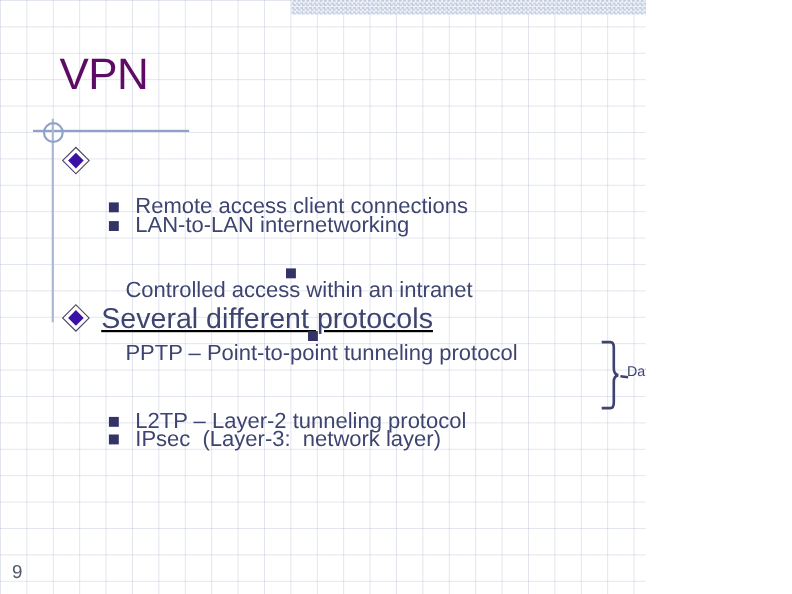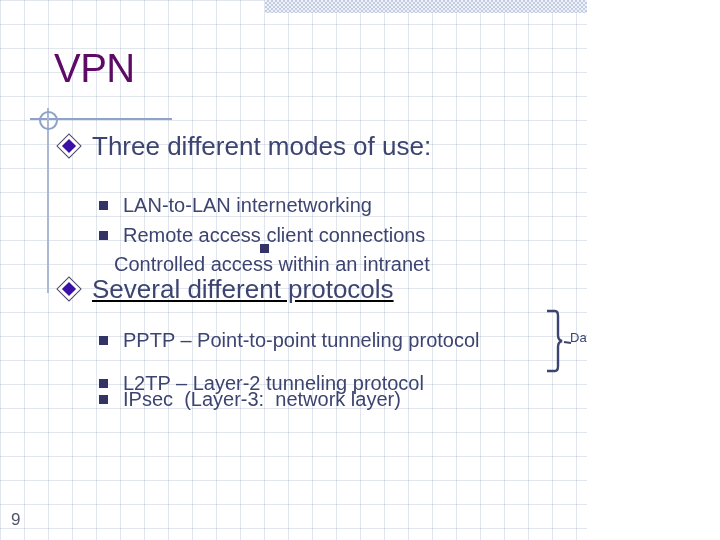--- a/index.html
+++ b/index.html
@@ -98,44 +98,43 @@
   <div class="decor-circle"></div>
 
   <div class="slide-title">VPN</div>
 
   <div class="row-l1" style="left:56px; top:130px;">
     <span class="diamond">
         <span class="outer">
           <span class="inner"></span>
         </span>
       </span>
-    <span class="text">Three different modes of use:</span>
   </div>
-  <div class="row-l2" style="top:176px;margin-top:47px;">
+  <div class="row-l2" style="top:176px;">
     <span class="sq"></span>
     <span class="text">Remote access client connections</span>
   </div>
   <div class="row-l2" style="top:193px;">
     <span class="sq"></span>
     <span class="text">LAN-to-LAN internetworking</span>
   </div>
   <div class="row-l2" style="top:244px;flex-direction:column;">
     <span class="sq"></span>
     <span class="text">Controlled access within an intranet</span>
   </div>
 
   <div class="row-l1" style="left:56px; top:273px;text-decoration:underline;">
     <span class="diamond">
         <span class="outer">
           <span class="inner"></span>
         </span>
       </span>
     <span class="text">Several different protocols</span>
   </div>
-  <div class="row-l2" style="top:328px;">
+  <div class="row-l2" style="top:301px;flex-direction:column;">
     <span class="sq"></span>
     <span class="text">PPTP – Point-to-point tunneling protocol</span>
   </div>
   <div class="row-l2" style="top:371px;">
     <span class="sq"></span>
     <span class="text">L2TP – Layer-2 tunneling protocol</span>
   </div>
   <div class="row-l2" style="top:387px;">
     <span class="sq"></span>
     <span class="text">IPsec  (Layer-3:  network layer)</span>

